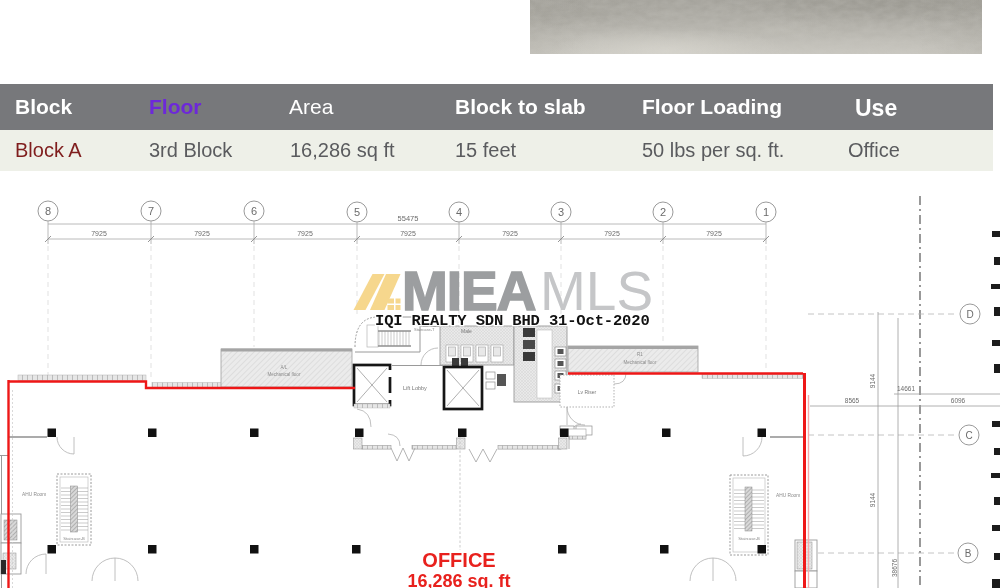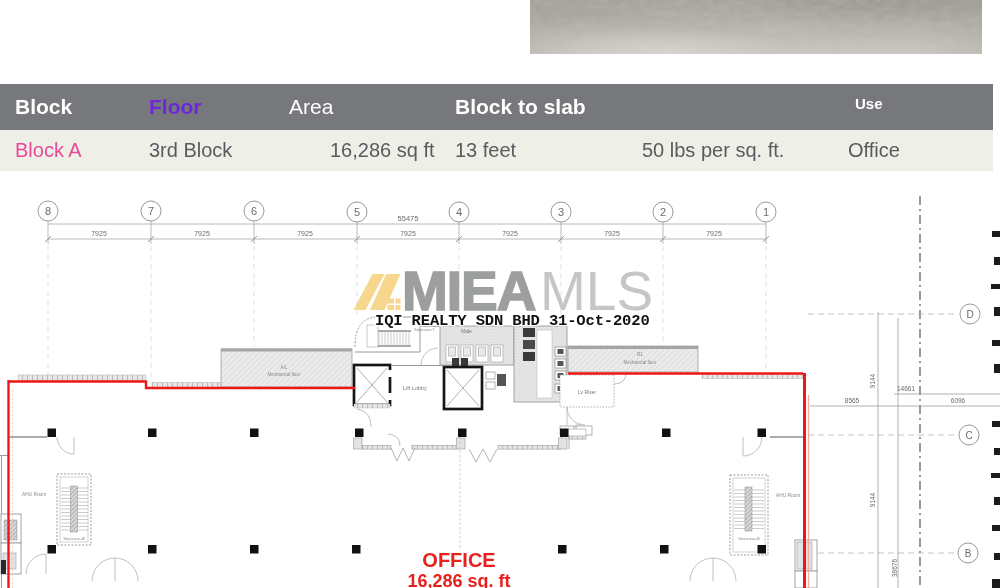--- a/index.html
+++ b/index.html
@@ -25,27 +25,28 @@
   <feColorMatrix type="matrix" values="0 0 0 0 0.62  0 0 0 0 0.61  0 0 0 0 0.57  0 0 0 0.9 0.05"></feColorMatrix>
       </filter>
   <rect width="452" height="54" filter="url(#grain)"></rect>
 </svg>
 
 <div style="position:absolute;left:0;top:84px;width:993px;height:46px;background:#77787b;"></div>
 <div class="cell" style="left:15px;top:95px;color:#fff;font-weight:bold;font-size:21px;">Block</div>
 <div class="cell" style="left:149px;top:95px;color:#6d28d9;font-weight:bold;font-size:21px;">Floor</div>
 <div class="cell" style="left:289px;top:95px;color:#fff;font-weight:normal;font-size:21px;">Area</div>
 <div class="cell" style="left:455px;top:95px;color:#fff;font-weight:bold;font-size:21px;">Block to slab</div>
-<div class="cell" style="left:855px;top:95px;color:#fff;font-weight:bold;font-size:15px;">Use</div>
+<div class="cell" style="left:642px;top:95px;color:#fff;font-weight:bold;font-size:21px;">Floor Loading</div>
+<div class="cell" style="left:855px;top:95px;color:#fff;font-weight:bold;font-size:23px;">Use</div>
 
 <div style="position:absolute;left:0;top:130px;width:993px;height:41px;background:#eef0e8;"></div>
-<div class="cell" style="left:15px;top:139px;color:#ec4899;font-size:20px;">Block A</div>
+<div class="cell" style="left:15px;top:139px;color:#7f1d1d;font-size:20px;">Block A</div>
 <div class="cell" style="left:149px;top:139px;color:#5a5b5e;font-size:20px;">3rd Block</div>
-<div class="cell" style="left:290px;top:139px;color:#5a5b5e;font-size:20px;margin-left:40px;">16,286 sq ft</div>
-<div class="cell" style="left:455px;top:139px;color:#5a5b5e;font-size:20px;">13 feet</div>
+<div class="cell" style="left:290px;top:139px;color:#5a5b5e;font-size:20px;">16,286 sq ft</div>
+<div class="cell" style="left:455px;top:139px;color:#5a5b5e;font-size:20px;">15 feet</div>
 <div class="cell" style="left:642px;top:139px;color:#5a5b5e;font-size:20px;">50 lbs per sq. ft.</div>
 <div class="cell" style="left:848px;top:139px;color:#5a5b5e;font-size:20px;">Office</div>
 
 <svg width="1000" height="588" viewBox="0 0 1000 588" style="position:absolute;left:0;top:0;" font-family="Liberation Sans, sans-serif">
 <defs>
   <pattern id="hatch" width="4" height="4" patternUnits="userSpaceOnUse" patternTransform="rotate(45)">
     <rect width="4" height="4" fill="#ebebeb"></rect>
     <line x1="0" y1="0" x2="0" y2="4" stroke="#c9c9c9" stroke-width="0.8"></line>
   </pattern>
   <pattern id="xhatch" width="3" height="3" patternUnits="userSpaceOnUse">

